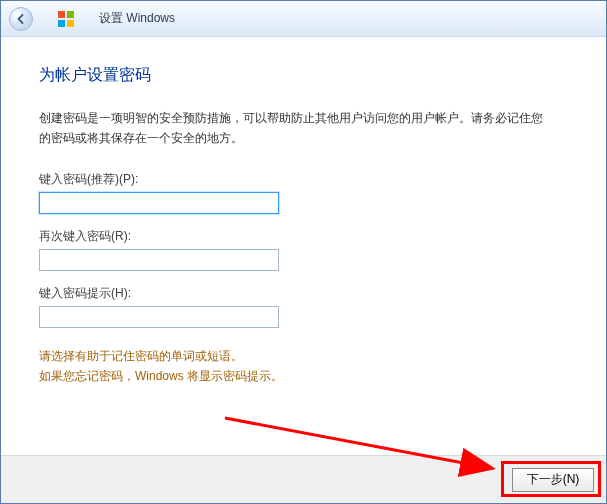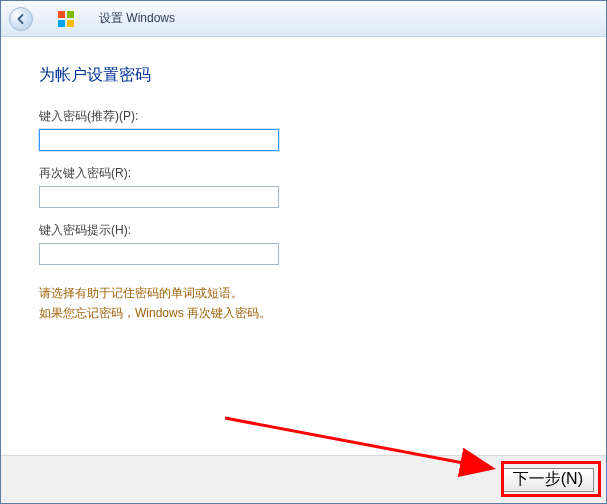--- a/index.html
+++ b/index.html
@@ -114,21 +114,21 @@
       display: flex;
       align-items: center;
       justify-content: flex-end;
       padding: 0 12px;
     }
     .next-btn {
       min-width: 82px;
       height: 24px;
       background: linear-gradient(to bottom, #ffffff 0%, #e9e9e9 100%);
       border: 1px solid #8a8a8a;
-      font-size: 16px;
+      font-size: 12px;
       font-family: inherit;
       cursor: pointer;
       padding: 0 10px;
     }
     .red-box {
       position: absolute;
       right: 6px;
       bottom: 7px;
       width: 100px;
       height: 36px;
@@ -160,39 +160,40 @@
         <rect x="10" y="1" width="7" height="7" fill="#7fba00"></rect>
         <rect x="1" y="10" width="7" height="7" fill="#00a4ef"></rect>
         <rect x="10" y="10" width="7" height="7" fill="#ffb900"></rect>
       </svg>
     </div>
     <span class="title-text">设置 Windows</span>
   </div>
 
   <div class="content">
     <h1 class="heading">为帐户设置密码</h1>
+    <p class="desc">创建密码是一项明智的安全预防措施，可以帮助防止其他用户访问您的用户帐户。请务必记住您的密码或将其保存在一个安全的地方。</p>
 
     <div class="field">
       <label class="field-label">键入密码(推荐)(P):</label>
       <input type="password" class="text-input focused" value="" style="">
     </div>
 
     <div class="field">
       <label class="field-label">再次键入密码(R):</label>
       <input type="password" class="text-input" value="" style="">
     </div>
 
     <div class="field">
       <label class="field-label">键入密码提示(H):</label>
       <input type="text" class="text-input" value="" style="">
     </div>
 
     <div class="hint">
       <div>请选择有助于记住密码的单词或短语。</div>
-      <div>如果您忘记密码，Windows 再次键入密码。</div>
+      <div>如果您忘记密码，Windows 将显示密码提示。</div>
     </div>
   </div>
 
   <div class="footer">
     <button class="next-btn">下一步(N)</button>
   </div>
 </div>
 
 <div class="red-box"></div>
 <svg class="arrow-overlay" viewBox="0 0 290 70">

